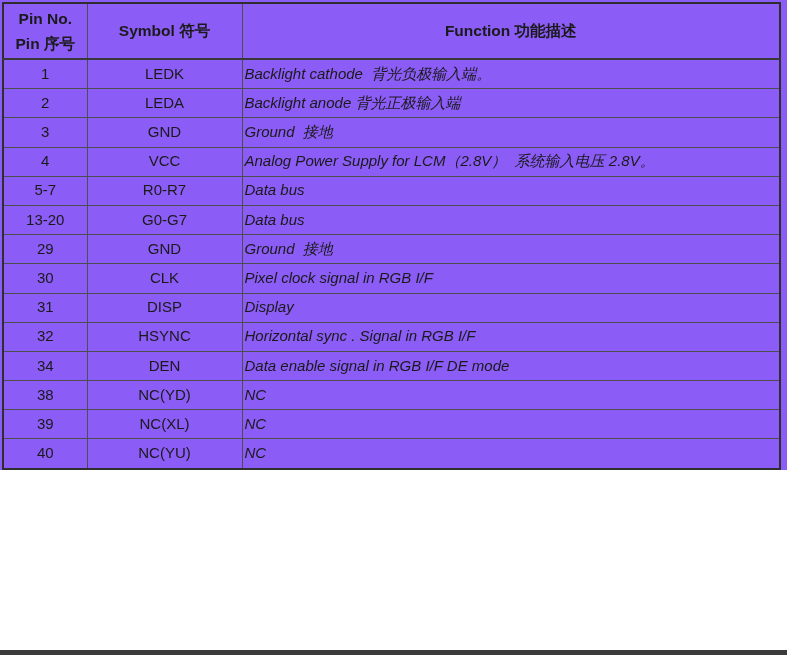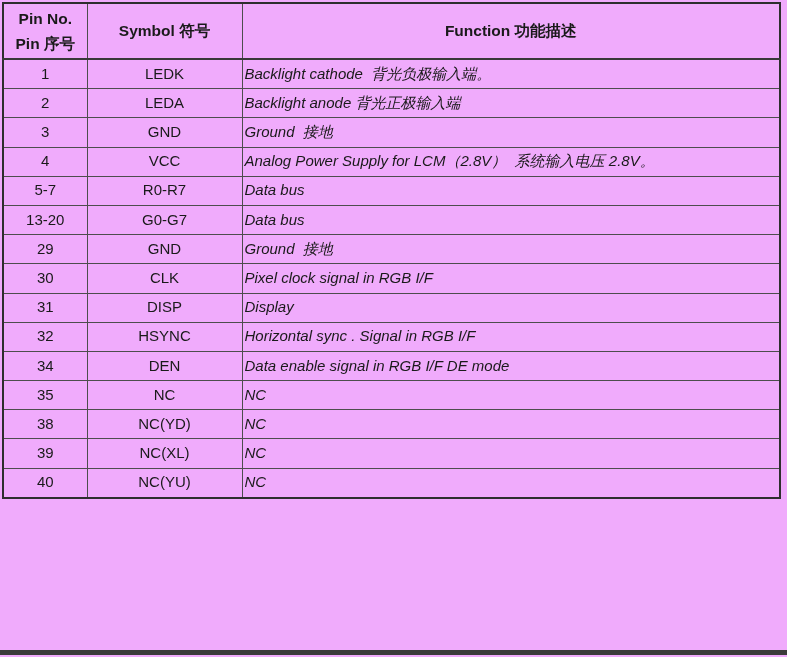--- a/index.html
+++ b/index.html
@@ -7,22 +7,22 @@
     padding: 0;
     background: #ffffff;
     width: 787px;
     height: 657px;
     overflow: hidden;
     font-family: "Liberation Sans", "DejaVu Sans", sans-serif;
   }
   .page {
     position: relative;
     width: 787px;
-    height: 657px;
-    background: #f0abfc;
+    height: 470px;
+    background: #8b5cf6;
   }
   table.pin-table {
     position: absolute;
     left: 2px;
     top: 2px;
     width: 779px;
     border-collapse: collapse;
     table-layout: fixed;
     border: 2px solid #2e2e2e;
     color: #1a1a1a;
@@ -135,25 +135,20 @@
           <td class="pin-cell">32</td>
           <td class="symbol-cell">HSYNC</td>
           <td class="function-cell">Horizontal sync . Signal in RGB I/F</td>
         </tr>
         <tr>
           <td class="pin-cell">34</td>
           <td class="symbol-cell">DEN</td>
           <td class="function-cell">Data enable signal in RGB I/F DE mode</td>
         </tr>
         <tr>
-          <td class="pin-cell">35</td>
-          <td class="symbol-cell">NC</td>
-          <td class="function-cell">NC</td>
-        </tr>
-        <tr>
           <td class="pin-cell">38</td>
           <td class="symbol-cell">NC(YD)</td>
           <td class="function-cell">NC</td>
         </tr>
         <tr>
           <td class="pin-cell">39</td>
           <td class="symbol-cell">NC(XL)</td>
           <td class="function-cell">NC</td>
         </tr>
         <tr>

